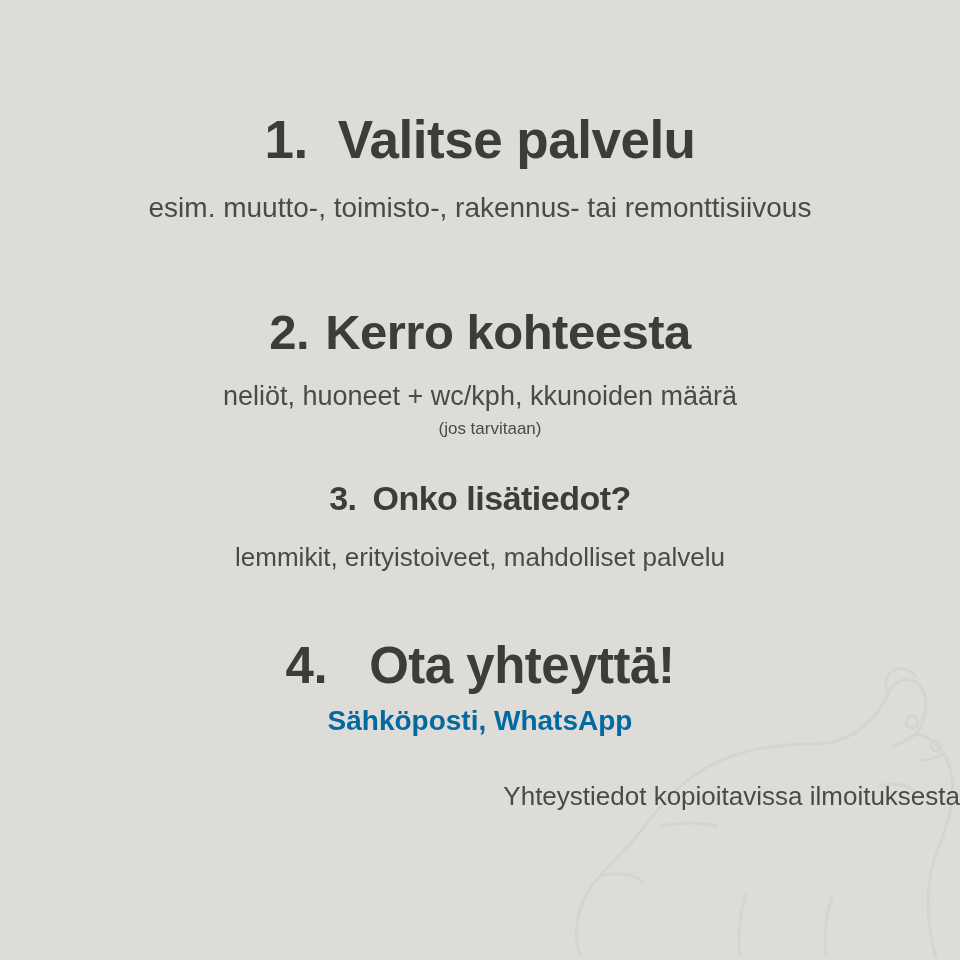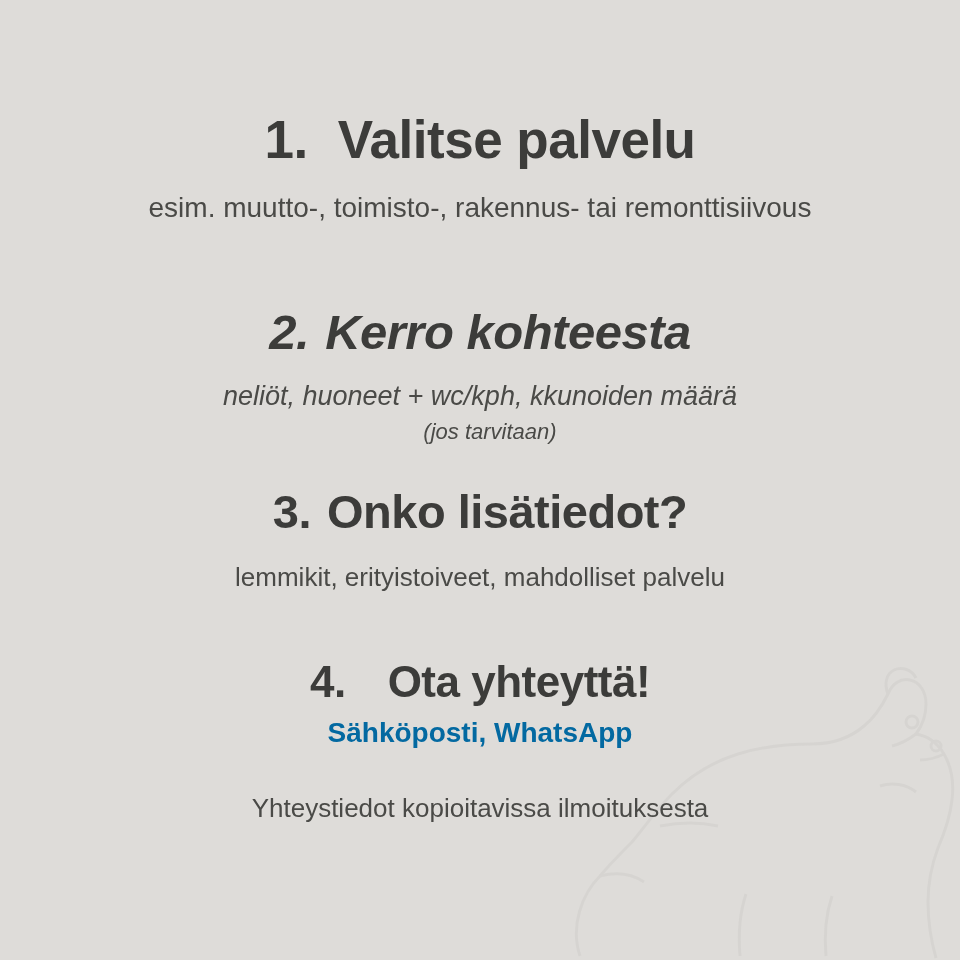--- a/index.html
+++ b/index.html
@@ -69,57 +69,57 @@
   
   .step-1 .step-heading { font-size: 53px; }
   .step-1 .step-num { margin-right: 30px; }
   .step-1 .step-sub {
     font-size: 28px;
     margin-top: 22px;
     text-align: center;
   }
 
   
-  .step-2 { margin-top: 82px; font-style: italic; }
+  .step-2 { margin-top: 82px; }
   .step-2 .step-heading { font-size: 49px; }
   .step-2 .step-num { margin-right: 16px; }
   .step-2 .step-sub {
     font-size: 27px;
     margin-top: 22px;
   }
   .step-2 .step-sub-2 {
-    font-size: 22px;
+    font-size: 17px;
     margin-top: 4px;
     margin-left: 20px;
   }
 
   
   .step-3 { margin-top: 42px; }
-  .step-3 .step-heading { font-size: 47px; }
+  .step-3 .step-heading { font-size: 34px; }
   .step-3 .step-num { margin-right: 16px; }
   .step-3 .step-sub {
     font-size: 26px;
     margin-top: 24px;
   }
 
   
   .step-4 { margin-top: 66px; }
-  .step-4 .step-heading { font-size: 44px; }
+  .step-4 .step-heading { font-size: 51px; }
   .step-4 .step-num { margin-right: 42px; }
   .step-4 .step-sub-bold {
     display: block;
     font-size: 28px;
     font-weight: bold;
     margin-top: 12px;
     color: #0369a1;
   }
 
   .footer-note {
     display: block;
-    text-align: center;
+    text-align: right;
     font-size: 26px;
     color: #4a4a47;
     margin-top: 44px;
   }
 </style>
 </head>
 <body>
 
 <div class="canvas">
 

